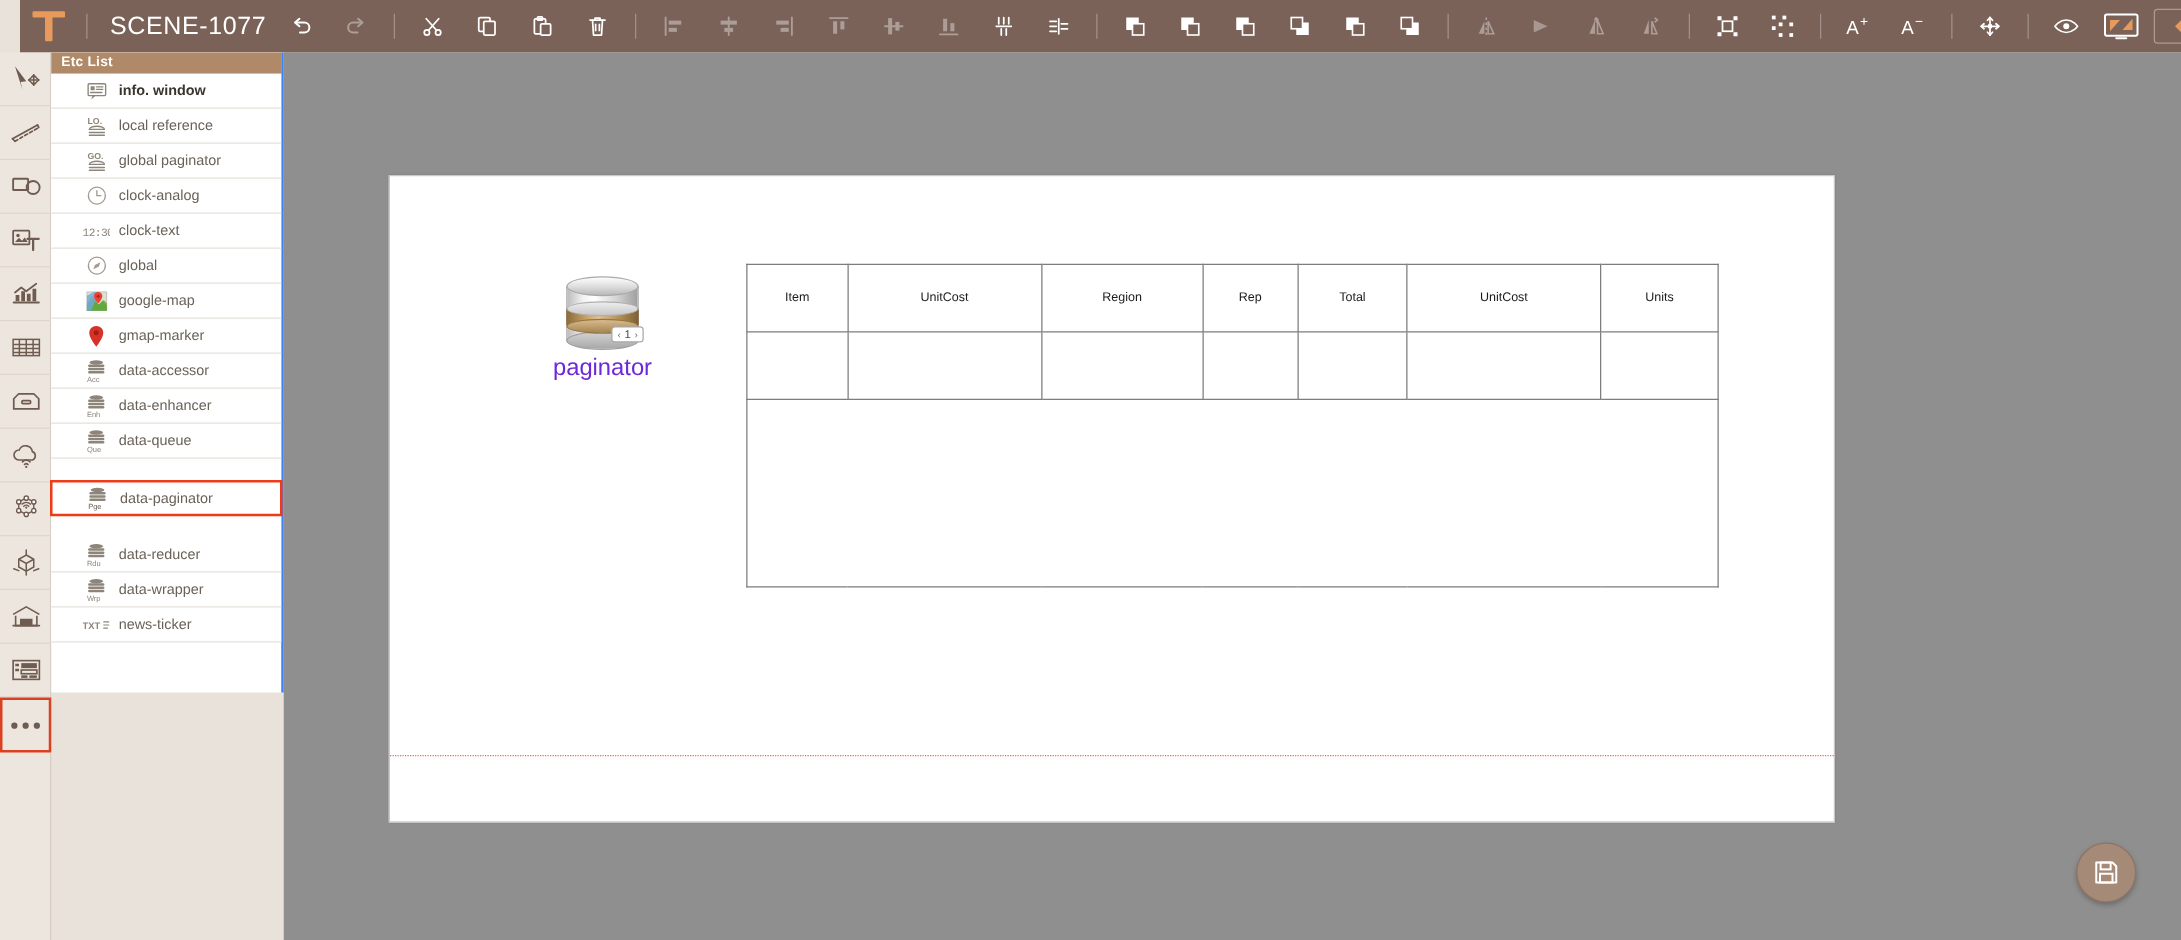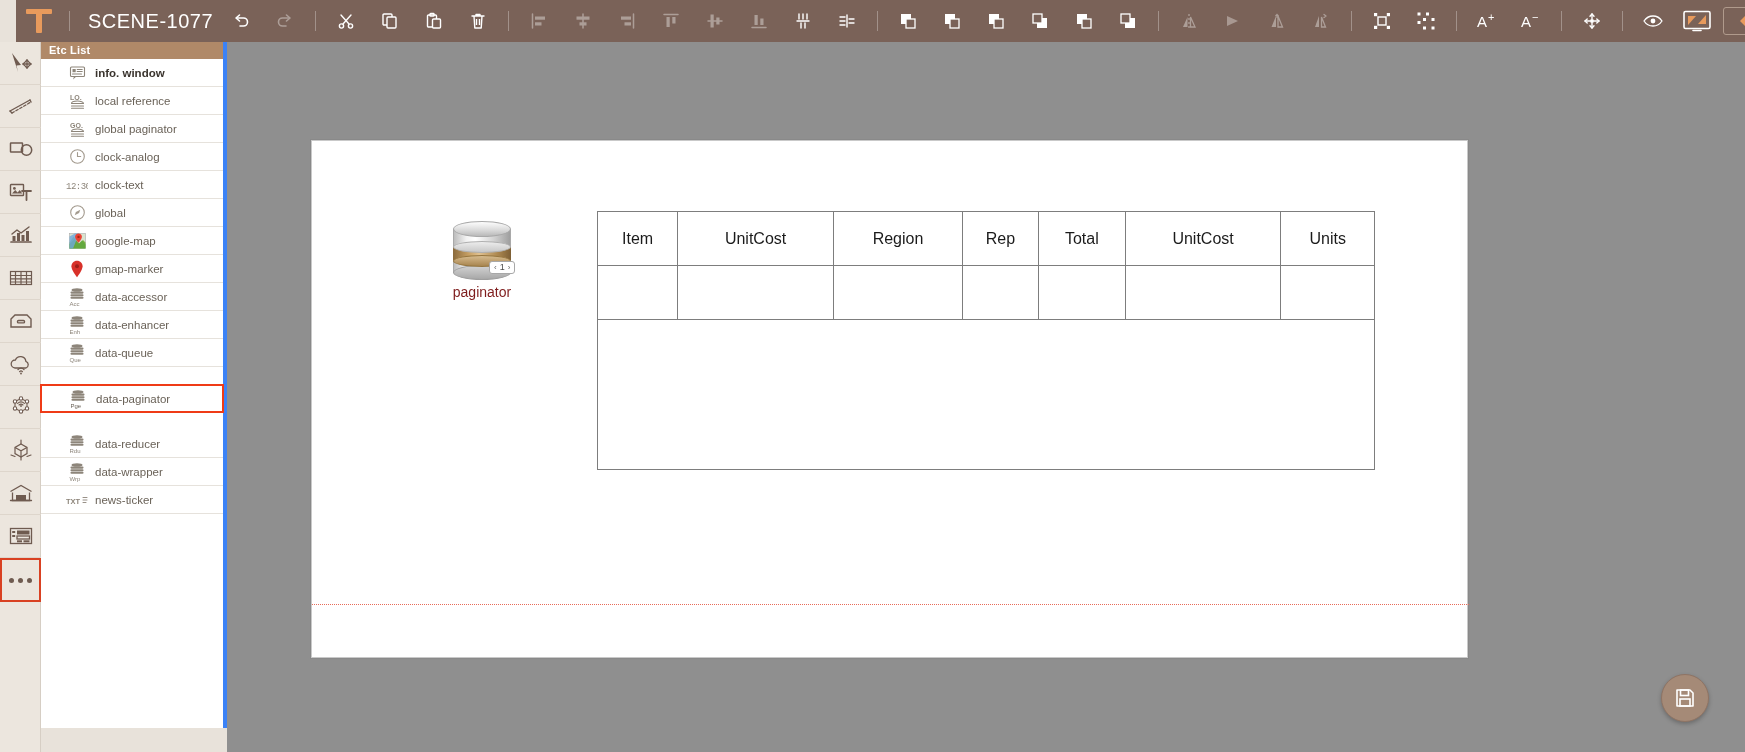--- a/index.html
+++ b/index.html
@@ -71,23 +71,23 @@
   .rail-item.more {
     border: 2px solid #d94122; height: 44px;
     background: #ece6de;
   }
   .dots { display: flex; gap: 4px; }
   .dots i { width: 5px; height: 5px; border-radius: 50%; background: #6f5b50; display: block; }
 
   
   .panel {
     position: absolute; left: 41px; top: 42px;
-    width: 186px; height: 686px;
+    width: 186px; height: 512px;
     background: #ffffff;
-    border-right: 4px solid #3b82f6;
+    border-right: 2px solid #3b82f6;
   }
   .panel-head {
     height: 17px; background: #b08968; color: #ffffff;
     font-size: 11px; font-weight: bold; line-height: 17px;
     padding-left: 8px; letter-spacing: 0.2px;
   }
   .panel-list { background: #fff; }
   .panel-row {
     height: 28px; display: flex; align-items: center;
     border-bottom: 1px solid #e6e2dc; cursor: pointer;
@@ -171,33 +171,33 @@
   }
   .pager-chip {
     position: absolute; left: 36px; top: 40px;
     background: #ffffff; border: 1px solid #a8a8a8; border-radius: 3px;
     padding: 1px 4px; font-size: 9px; color: #4a4a4a;
     display: flex; align-items: center; gap: 3px;
     z-index: 6; line-height: 1;
   }
   .pager-chip .arw { font-size: 8px; color: #6a6a6a; }
   .pg-label {
-    margin-top: 5px; font-size: 14px; color: #7f1d1d;
+    margin-top: 5px; font-size: 19px; color: #6d28d9;
   }
 
   
   .dtable {
     position: absolute; left: 285px; top: 70px;
     width: 778px;
     border-collapse: collapse;
   }
   .dtable th {
     border: 1px solid #7d7d7d;
     height: 54px;
-    font-size: 16px; font-weight: normal; color: #1b1b1b;
+    font-size: 10px; font-weight: normal; color: #1b1b1b;
     text-align: center;
     background: #ffffff;
   }
   .dtable td {
     border: 1px solid #7d7d7d;
     height: 54px;
     background: #ffffff;
   }
   .dtable td.filler { height: 150px; border-top: 1px solid #7d7d7d; }
 

